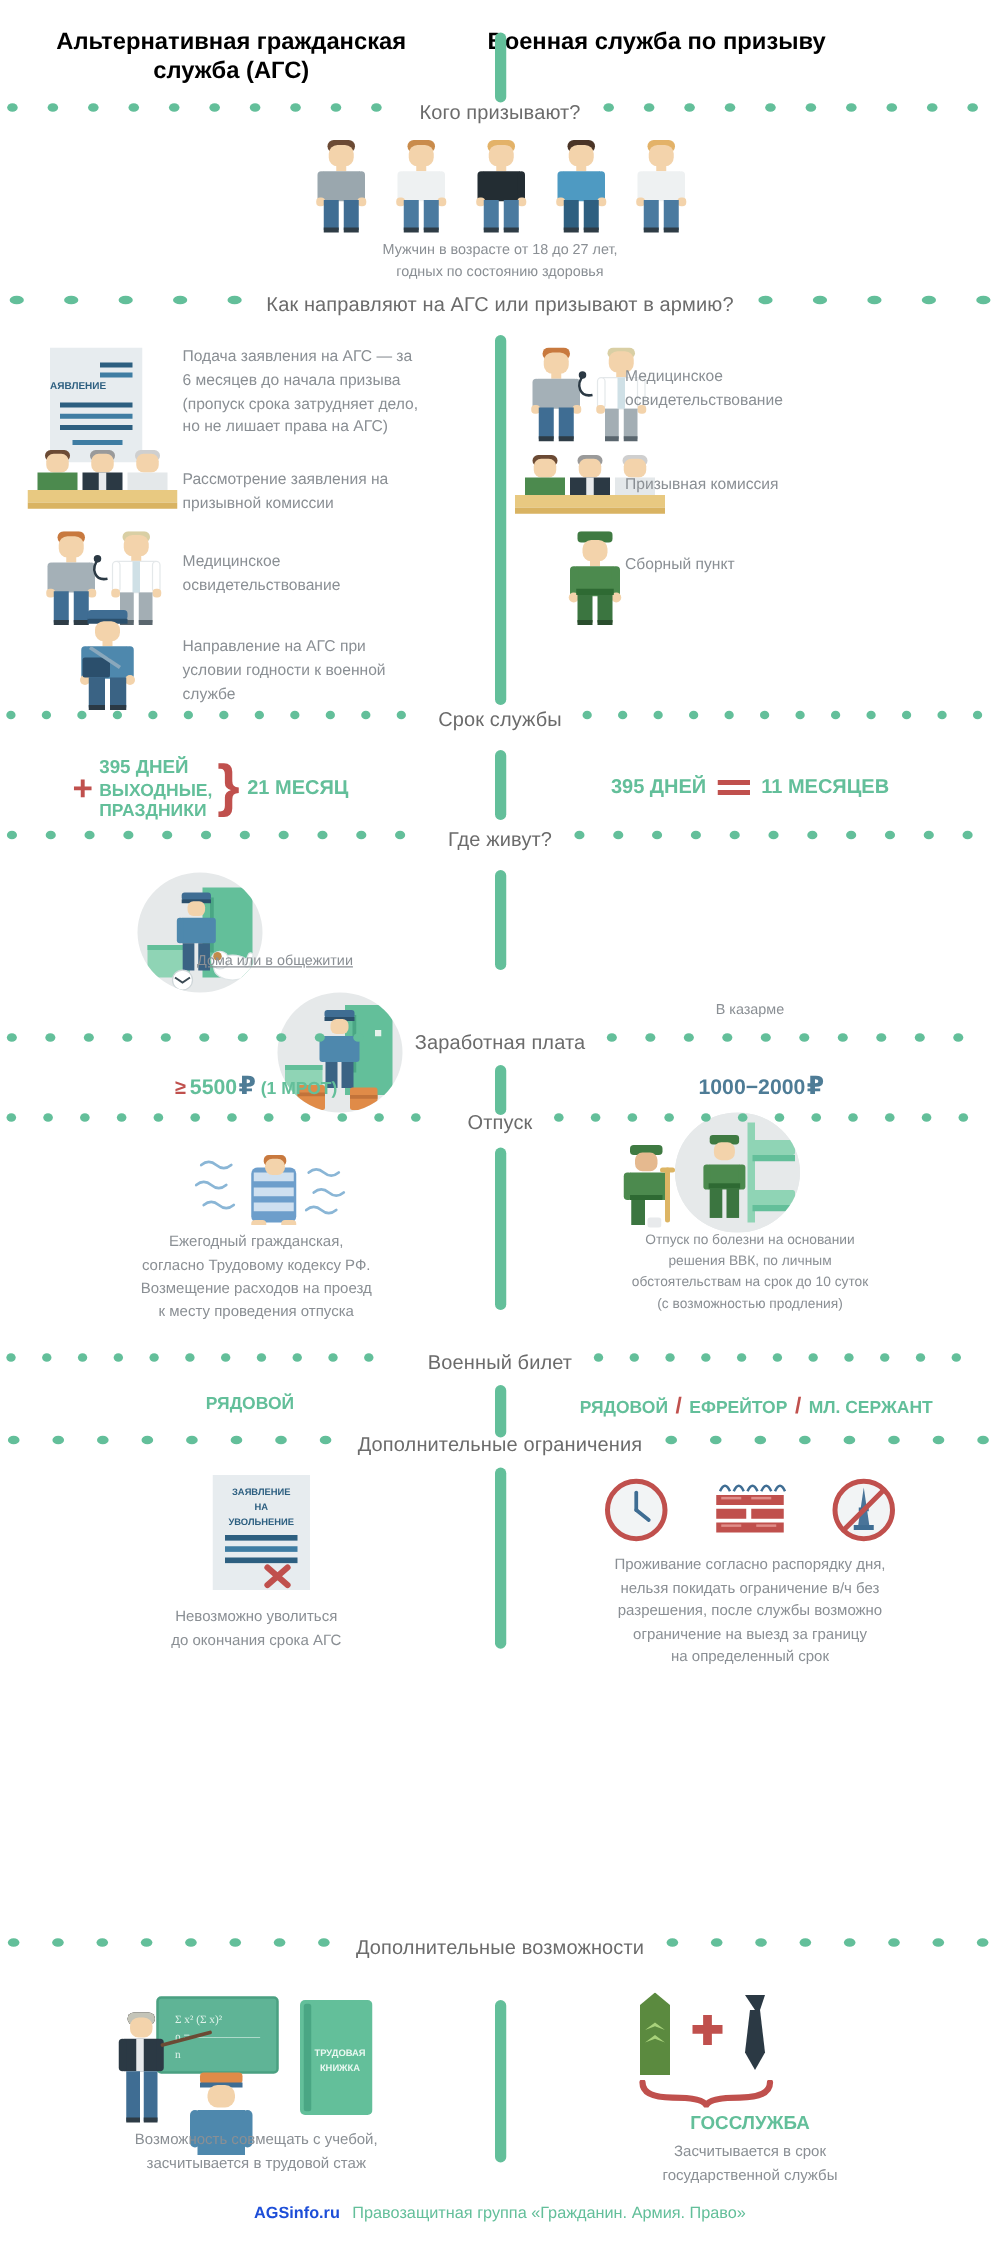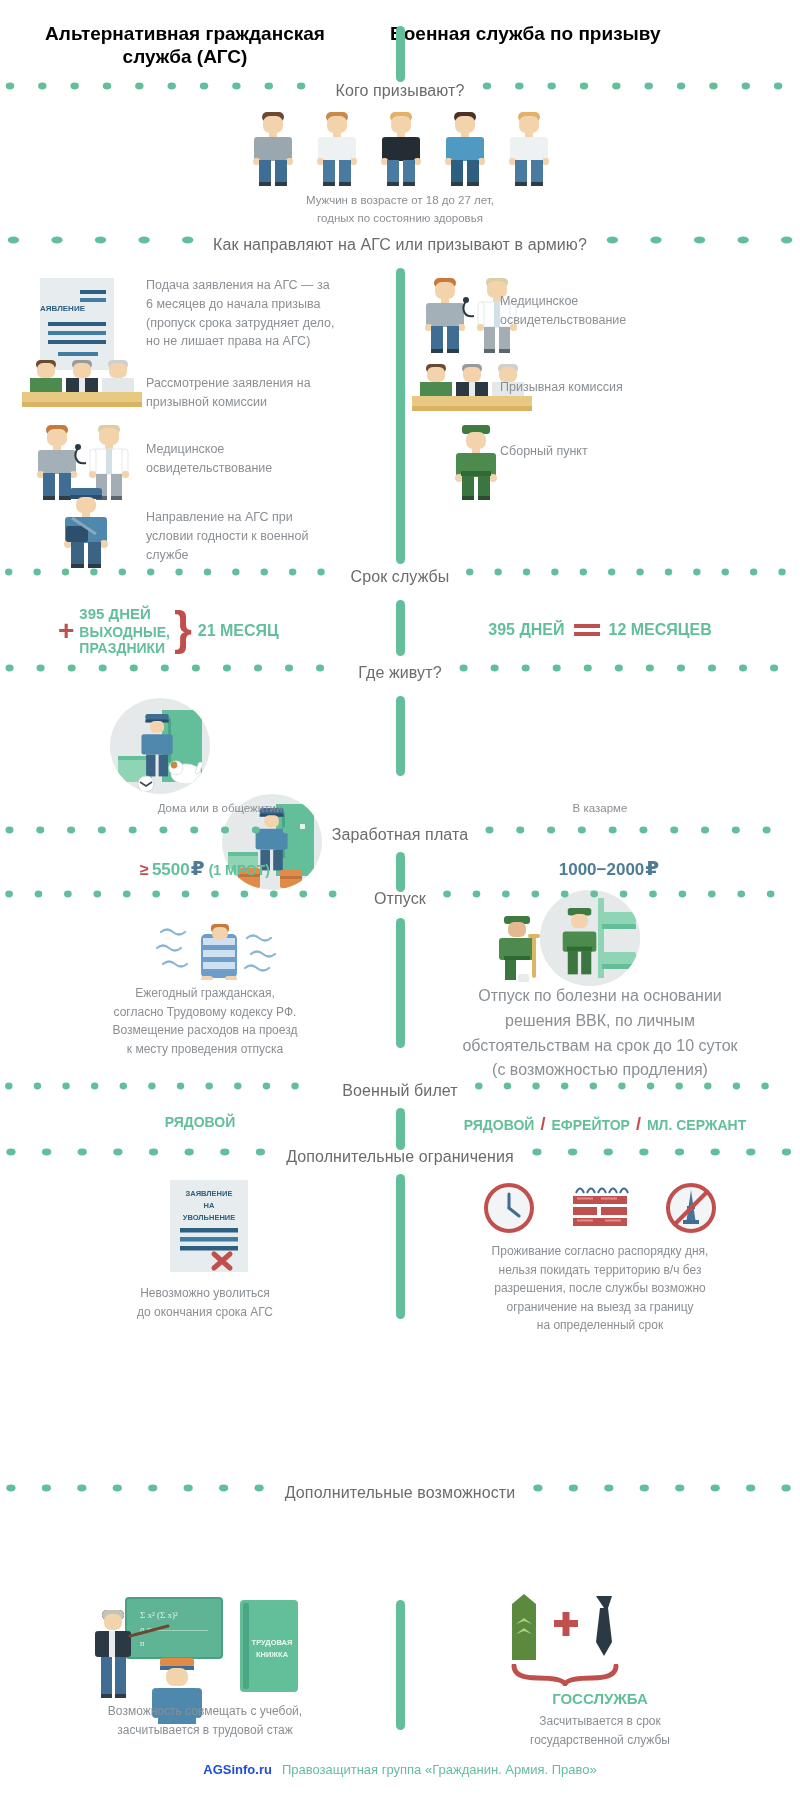--- a/index.html
+++ b/index.html
@@ -449,21 +449,21 @@
   </div>
 
   <div class="abs" style="top:614px; left:420px; width:360px; height:32px; display:flex; align-items:center; justify-content:center;">
     <span class="stat-green" style="font-size:16px;">395 ДНЕЙ</span>
     <span style="display:inline-block; width:26px; margin:0 9px;">
       <svg width="26" height="14" viewBox="0 0 26 14">
           <rect x="0" y="1" width="26" height="4" fill="#c0504d"></rect>
           <rect x="0" y="9" width="26" height="4" fill="#c0504d"></rect>
         </svg>
     </span>
-    <span class="stat-green" style="font-size:16px;">12 МЕСЯЦЕВ</span>
+    <span class="stat-green" style="font-size:16px;">11 МЕСЯЦЕВ</span>
   </div>
 
   <div class="band" style="top:664px;">
     <span class="dots">
       <svg class="dots-svg" viewBox="0 0 290 8" preserveAspectRatio="none">
           <g fill="#63bf9a">
         <circle cx="8" cy="4" r="3.4"></circle>
             <circle cx="34" cy="4" r="3.4"></circle>
             <circle cx="60" cy="4" r="3.4"></circle>
             <circle cx="86" cy="4" r="3.4"></circle>
@@ -542,21 +542,21 @@
         <rect x="13" y="52" width="12" height="26" fill="#3a6384"></rect>
         <rect x="29" y="52" width="12" height="26" fill="#3a6384"></rect>
       </g>
       <rect x="16" y="74" width="22" height="20" rx="2" fill="#e08b48"></rect>
       <rect x="16" y="80" width="22" height="3" fill="#c2733a"></rect>
       <rect x="58" y="76" width="22" height="18" rx="2" fill="#e08b48"></rect>
       <rect x="58" y="82" width="22" height="3" fill="#c2733a"></rect>
     </svg>
   </div>
 
-  <div class="abs cap" style="top:800px; left:60px; width:320px;">Дома или в общежитии</div>
+  <div class="abs cap" style="top:761px; left:60px; width:320px;text-decoration:underline;">Дома или в общежитии</div>
 
   <div class="abs bubble" style="top:698px; left:540px; width:100px; height:96px;">
     <svg width="100" height="96" viewBox="0 0 100 96">
       <rect x="0" y="0" width="100" height="96" fill="#e6e9ea"></rect>
       <rect x="58" y="8" width="6" height="80" fill="#8fd4b5"></rect>
       <rect x="62" y="22" width="34" height="12" rx="2" fill="#8fd4b5"></rect>
       <rect x="62" y="34" width="34" height="5" fill="#63bf9a"></rect>
       <rect x="62" y="62" width="34" height="12" rx="2" fill="#8fd4b5"></rect>
       <rect x="62" y="74" width="34" height="5" fill="#63bf9a"></rect>
       <g transform="translate(16,18) scale(0.84)">
@@ -702,21 +702,21 @@
       <rect x="38" y="22" width="7" height="22" rx="3" fill="#4c8a4e"></rect>
       <rect x="14" y="40" width="26" height="4" fill="#2e6a33"></rect>
       <rect x="15" y="44" width="11" height="20" fill="#3b7540"></rect>
       <rect x="28" y="44" width="11" height="16" fill="#ffffff"></rect>
       <rect x="28" y="58" width="11" height="8" rx="2" fill="#e8eaec"></rect>
       <rect x="42" y="18" width="4" height="44" rx="2" fill="#ddb564"></rect>
       <rect x="38" y="18" width="12" height="4" rx="2" fill="#ddb564"></rect>
     </svg>
   </div>
 
-  <div class="abs cap" style="top:984px; left:420px; width:360px; font-size:16px;">
+  <div class="abs cap" style="top:984px; left:420px; width:360px; font-size:11px;">
     <div>Отпуск по болезни на основании</div>
     <div>решения ВВК, по личным</div>
     <div>обстоятельствам на срок до 10 суток</div>
     <div>(с возможностью продления)</div>
   </div>
 
   <div class="band" style="top:1082px;">
     <span class="dots">
       <svg class="dots-svg" viewBox="0 0 300 8" preserveAspectRatio="none">
           <g fill="#63bf9a">
@@ -849,27 +849,27 @@
           <path d="M26 8 L21 42 L31 42 Z" opacity="0.95"></path>
           <rect x="18" y="38" width="16" height="4"></rect>
           <rect x="22" y="24" width="8" height="3"></rect>
         </g>
         <path d="M10 42 L42 10" stroke="#c0504d" stroke-width="4" stroke-linecap="round"></path>
       </svg>
     </span>
   </div>
   <div class="abs cap" style="top:1242px; left:400px; width:400px; font-size:12px;">
     <div>Проживание согласно распорядку дня,</div>
-    <div>нельзя покидать территорию в/ч без</div>
+    <div>нельзя покидать ограничение в/ч без</div>
     <div>разрешения, после службы возможно</div>
     <div>ограничение на выезд за границу</div>
     <div>на определенный срок</div>
   </div>
 
-  <div class="band" style="top:1484px;">
+  <div class="band" style="top:1550px;">
     <span class="dots">
       <svg class="dots-svg" viewBox="0 0 200 8" preserveAspectRatio="none">
           <g fill="#63bf9a">
         <circle cx="8" cy="4" r="3.4"></circle>
             <circle cx="34" cy="4" r="3.4"></circle>
             <circle cx="60" cy="4" r="3.4"></circle>
             <circle cx="86" cy="4" r="3.4"></circle>
             <circle cx="112" cy="4" r="3.4"></circle>
             <circle cx="138" cy="4" r="3.4"></circle>
             <circle cx="164" cy="4" r="3.4"></circle>

